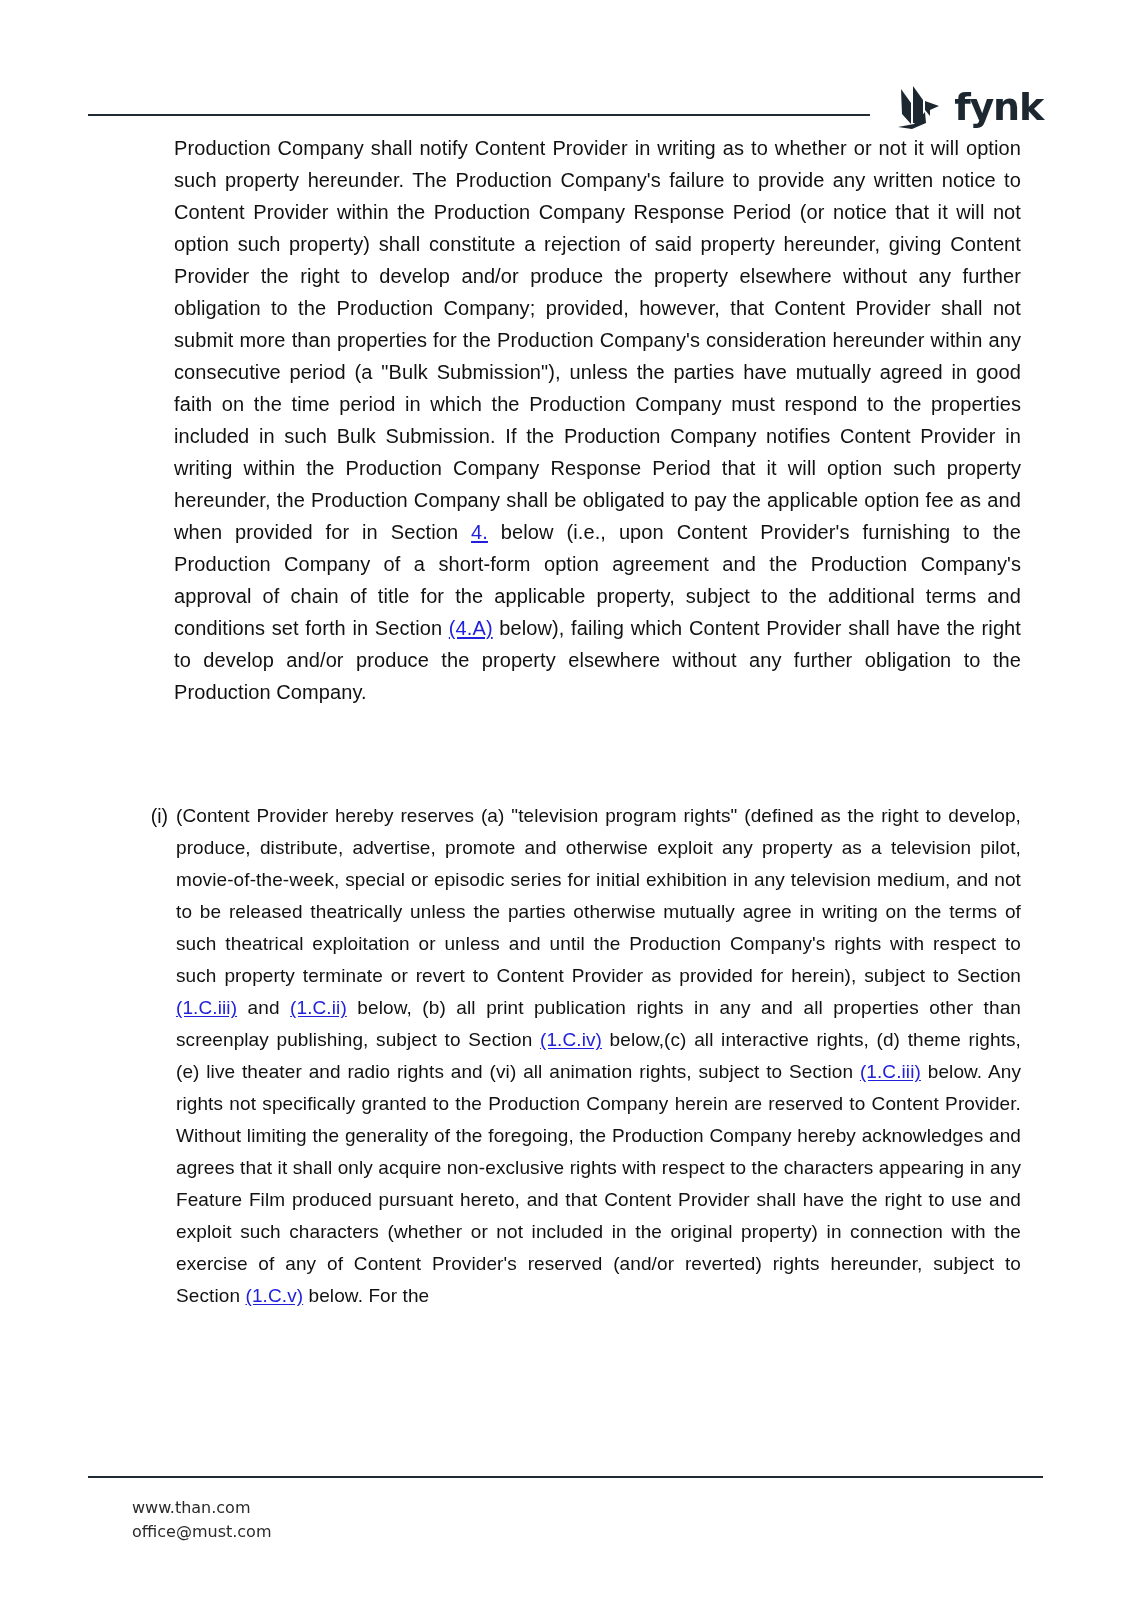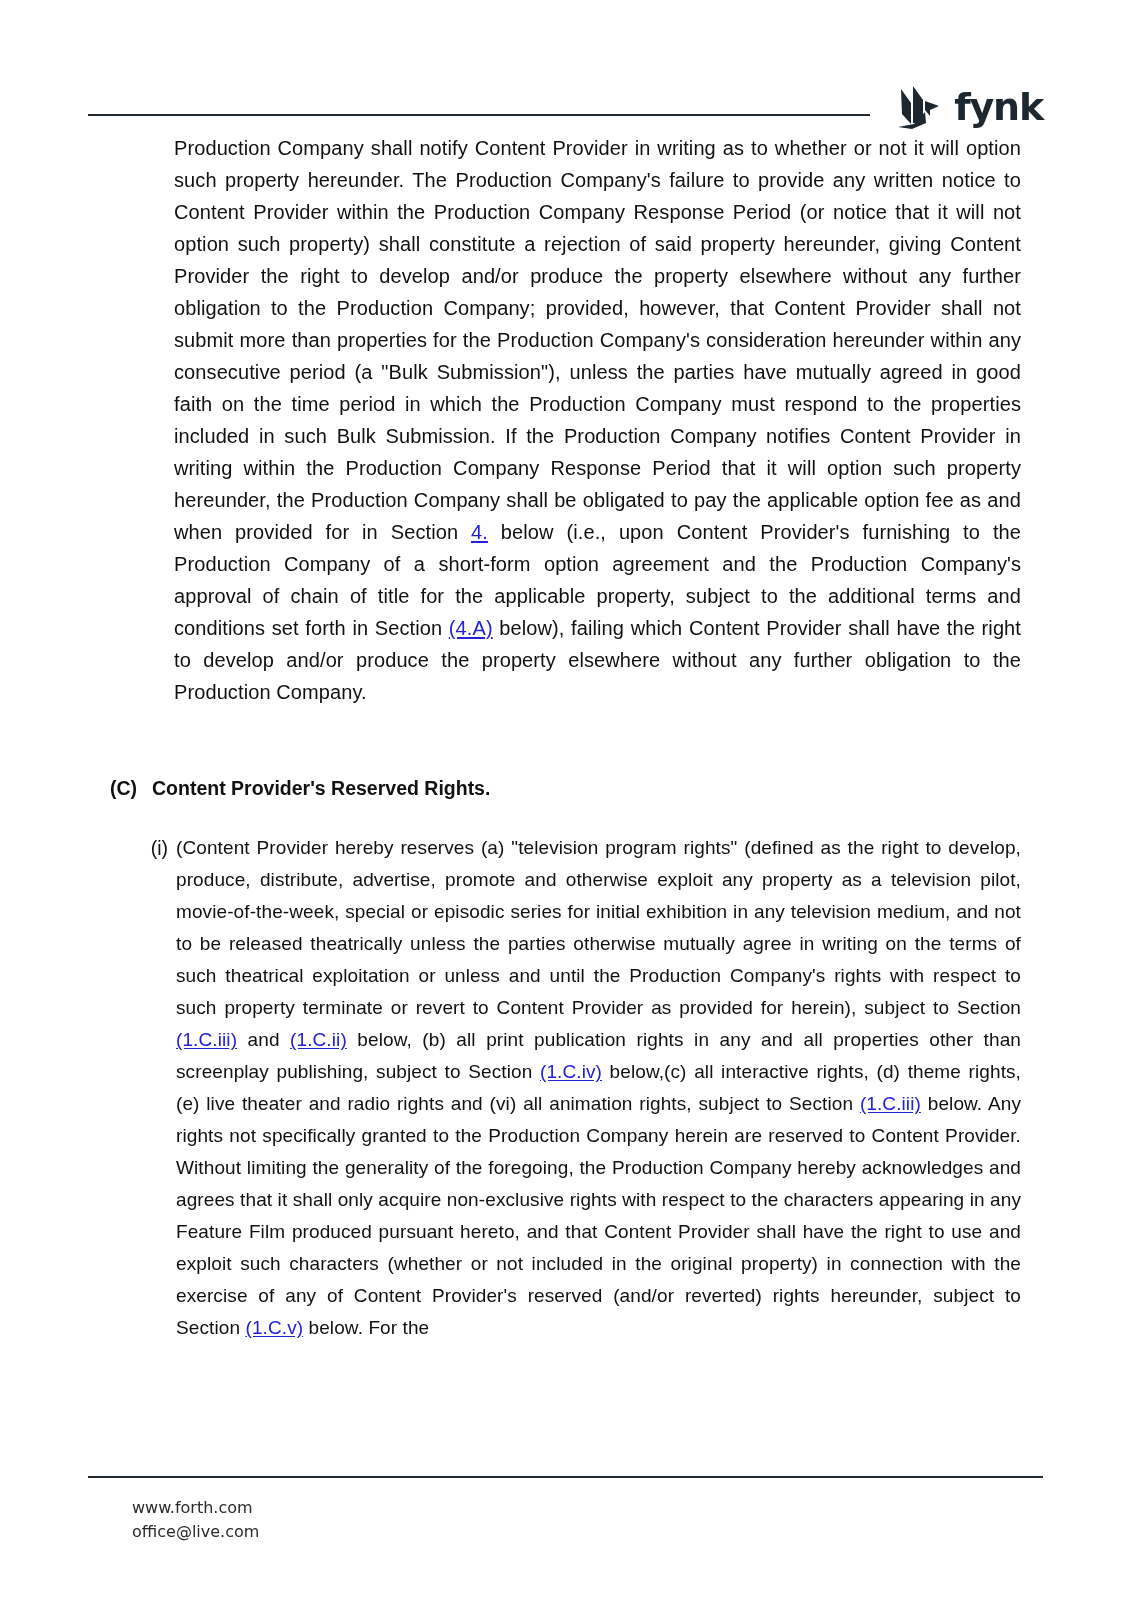--- a/index.html
+++ b/index.html
@@ -161,32 +161,31 @@
       <span class="brand-name">fynk</span>
     </div>
   </div>
 
   <div class="content">
 
     <p class="body-para"><span>Production Company shall notify Content Provider in writing as to whether or not it will option such property hereunder. The Production Company's failure to provide any written notice to Content Provider within the Production Company Response Period (or notice that it will not option such property) shall constitute a rejection of said property hereunder, giving Content Provider the right to develop and/or produce the property elsewhere without any further obligation to the Production Company; provided, however, that Content Provider shall not submit more than properties for the Production Company's consideration hereunder within any consecutive period (a "Bulk Submission"), unless the parties have mutually agreed in good faith on the time period in which the Production Company must respond to the properties included in such Bulk Submission. If the Production Company notifies Content Provider in writing within the Production Company Response Period that it will option such property hereunder, the Production Company shall be obligated to pay the applicable option fee as and when provided for in Section </span><a class="xref" href="#">4.</a><span> below (i.e., upon Content Provider's furnishing to the Production Company of a short-form option agreement and the Production Company's approval of chain of title for the applicable property, subject to the additional terms and conditions set forth in Section </span><a class="xref" href="#">(4.A)</a><span> below), failing which Content Provider shall have the right to develop and/or produce the property elsewhere without any further obligation to the Production Company.</span></p>
 
     <div class="gap-lg"></div>
 
-    <p class="clause-heading"><span class="clause-marker">(C)</span><span>Content Provider's Reserved Rights.</span></p>
 
     <div class="gap-md"></div>
 
     <div class="roman-item">
       <div class="roman-marker">(i)</div>
       <p class="roman-body"><span>(Content Provider hereby reserves (a) "television program rights" (defined as the right to develop, produce, distribute, advertise, promote and otherwise exploit any property as a television pilot, movie-of-the-week, special or episodic series for initial exhibition in any television medium, and not to be released theatrically unless the parties otherwise mutually agree in writing on the terms of such theatrical exploitation or unless and until the Production Company's rights with respect to such property terminate or revert to Content Provider as provided for herein), subject to Section </span><a class="xref" href="#">(1.C.iii)</a><span> and </span><a class="xref" href="#">(1.C.ii)</a><span> below, (b) all print publication rights in any and all properties other than screenplay publishing, subject to Section </span><a class="xref" href="#">(1.C.iv)</a><span> below,(c) all interactive rights, (d) theme rights, (e) live theater and radio rights and (vi) all animation rights, subject to Section </span><a class="xref" href="#">(1.C.iii)</a><span> below. Any rights not specifically granted to the Production Company herein are reserved to Content Provider. Without limiting the generality of the foregoing, the Production Company hereby acknowledges and agrees that it shall only acquire non-exclusive rights with respect to the characters appearing in any Feature Film produced pursuant hereto, and that Content Provider shall have the right to use and exploit such characters (whether or not included in the original property) in connection with the exercise of any of Content Provider's reserved (and/or reverted) rights hereunder, subject to Section </span><a class="xref" href="#">(1.C.v)</a><span> below. For the</span></p>
     </div>
 
   </div>
 
   <div class="footer">
     <div class="footer-rule"></div>
     <div class="footer-lines">
-      <div>www.forth.com</div>
-      <div>office@live.com</div>
+      <div>www.than.com</div>
+      <div>office@must.com</div>
     </div>
   </div>
 
 </div>
 
 </body></html>

